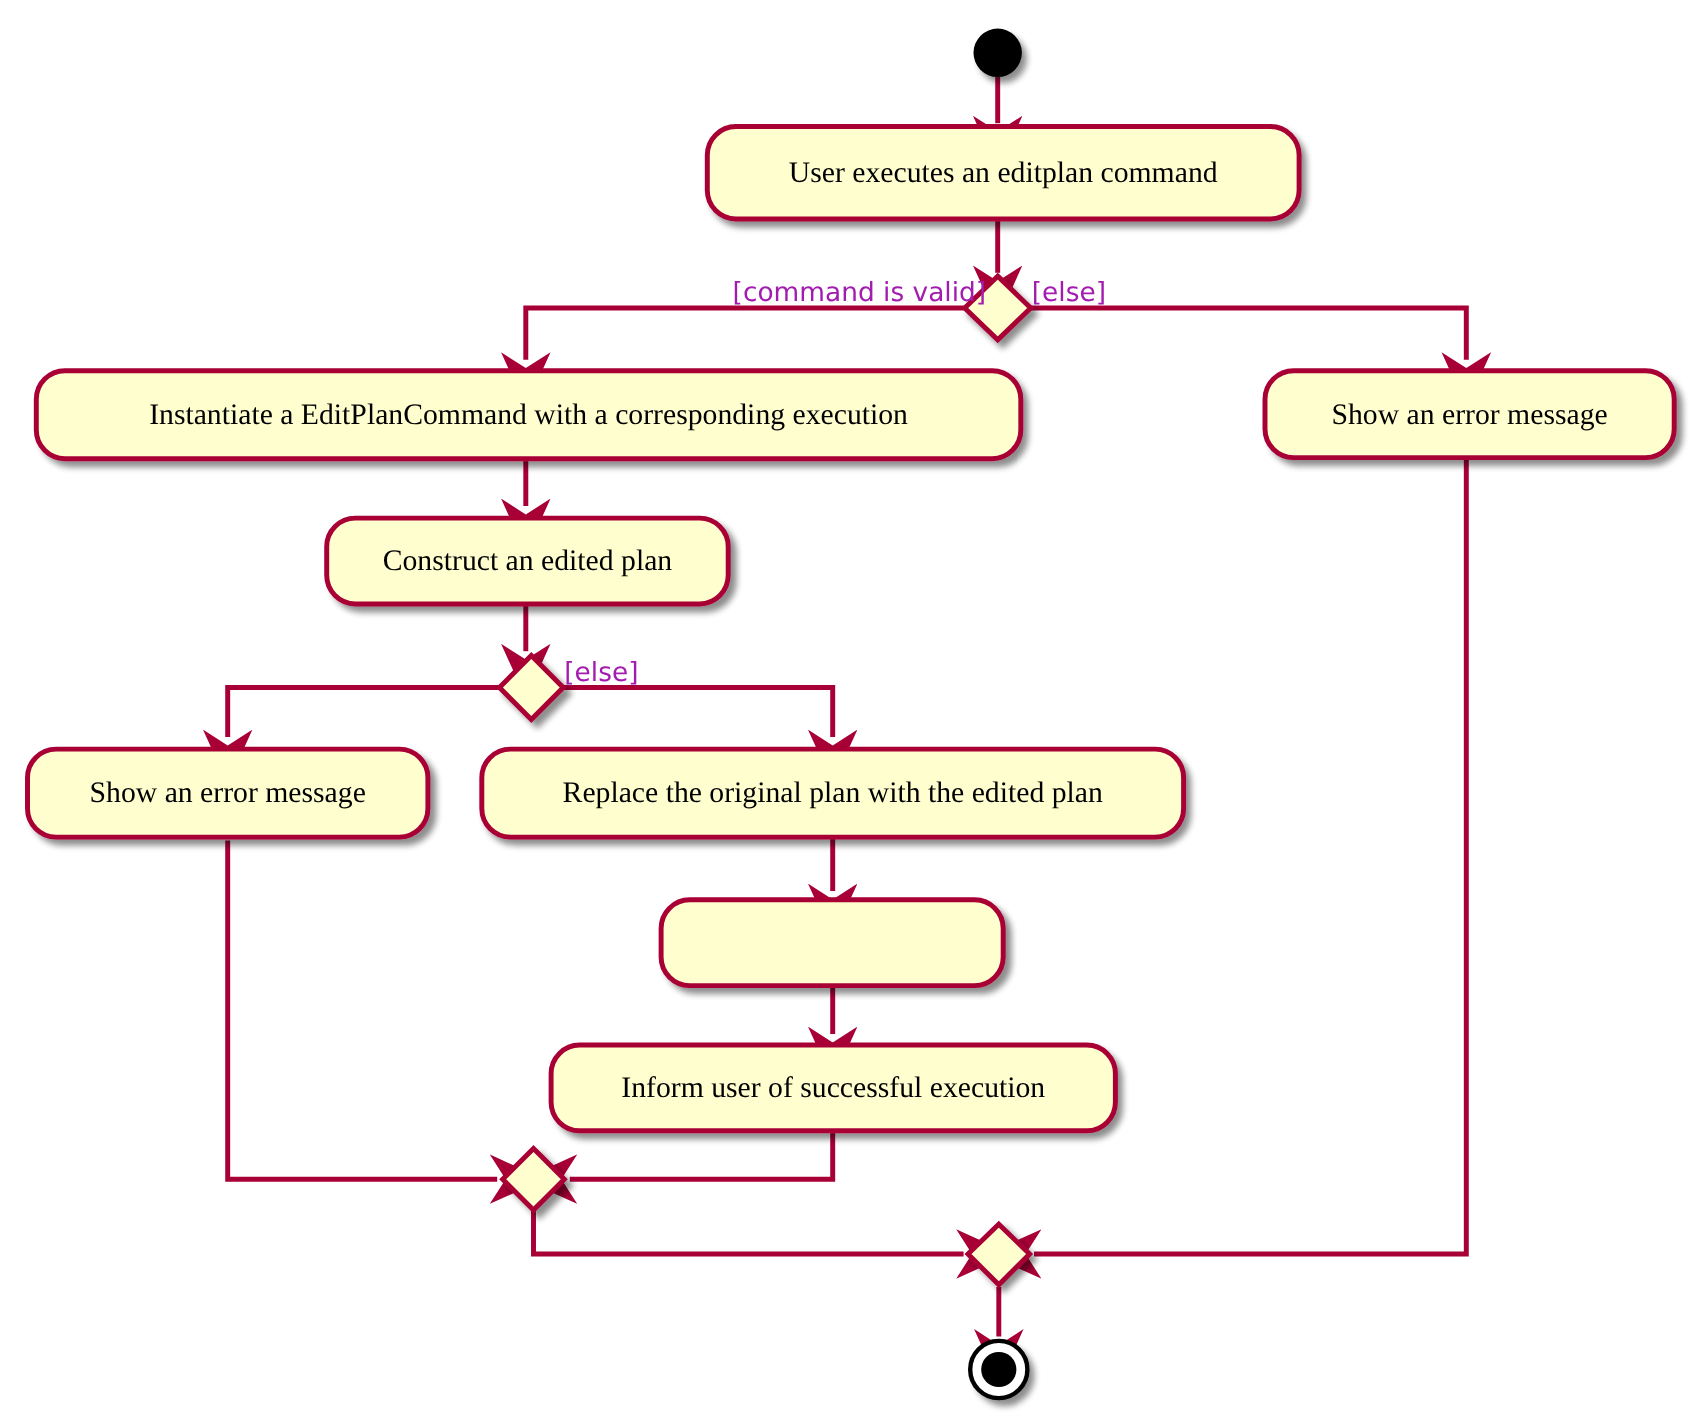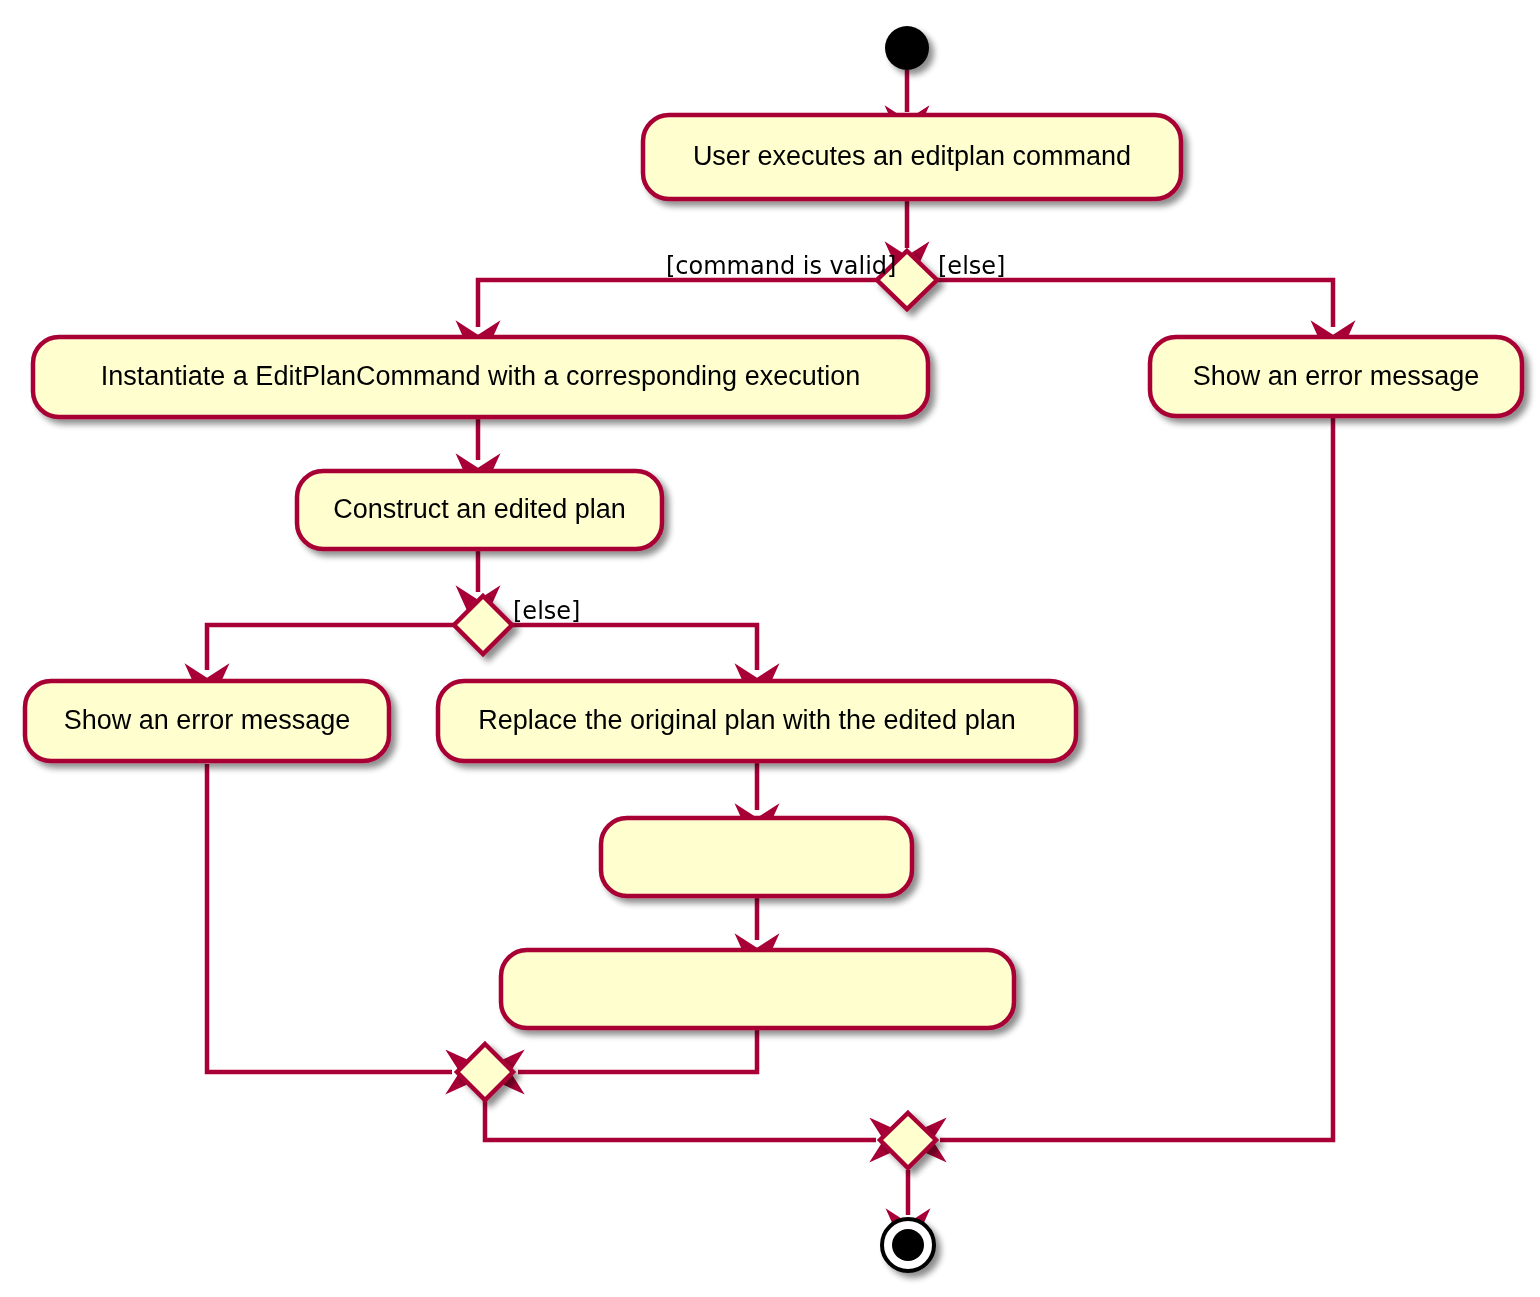--- a/index.html
+++ b/index.html
@@ -24,29 +24,29 @@
     width: 1540px;
     height: 1297px;
   }
   .node-label {
     position: absolute;
     display: flex;
     align-items: center;
     justify-content: center;
     text-align: center;
     color: #000000;
-    font-family: Liberation Sans, sans-serif;
+    font-family: Liberation Serif, serif;
     font-size: 27px;
     line-height: 1.1;
     white-space: nowrap;
     pointer-events: none;
   }
   .guard-label {
     position: absolute;
-    color: #000000;
+    color: #a21caf;
     font-family: "DejaVu Sans", sans-serif;
     font-size: 24px;
     white-space: nowrap;
     pointer-events: none;
   }
 </style>
 </head>
 <body>
 
 <div id="diagram-root">
@@ -123,19 +123,20 @@
       <circle cx="908" cy="1245" r="26" fill="#FFFFFF" stroke="#000000" stroke-width="4"></circle>
       <circle cx="908" cy="1245" r="16" fill="#000000"></circle>
     </g>
   </svg>
 
   <div class="node-label" style="left:643px; top:115px; width:538px; height:84px;">User executes an editplan command</div>
   <div class="node-label" style="left:33px; top:337px; width:895px; height:80px;">Instantiate a EditPlanCommand with a corresponding execution</div>
   <div class="node-label" style="left:297px; top:471px; width:365px; height:78px;">Construct an edited plan</div>
   <div class="node-label" style="left:25px; top:681px; width:364px; height:80px;">Show an error message</div>
   <div class="node-label" style="left:1150px; top:337px; width:372px; height:79px;">Show an error message</div>
-  <div class="node-label" style="left:428px; top:681px; width:638px; height:80px;">Replace the original plan with the edited plan</div>
+  <div class="node-label" style="left:438px; top:681px; width:638px; height:80px;">Replace the original plan with the edited plan</div>
+  <div class="node-label" style="left:501px; top:950px; width:513px; height:78px;">Inform user of successful execution</div>
 
   <div class="guard-label" style="left:666px; top:252px;">[command is valid]</div>
   <div class="guard-label" style="left:938px; top:252px;">[else]</div>
   <div class="guard-label" style="left:513px; top:597px;">[else]</div>
 
 </div>
 
 </body></html>

